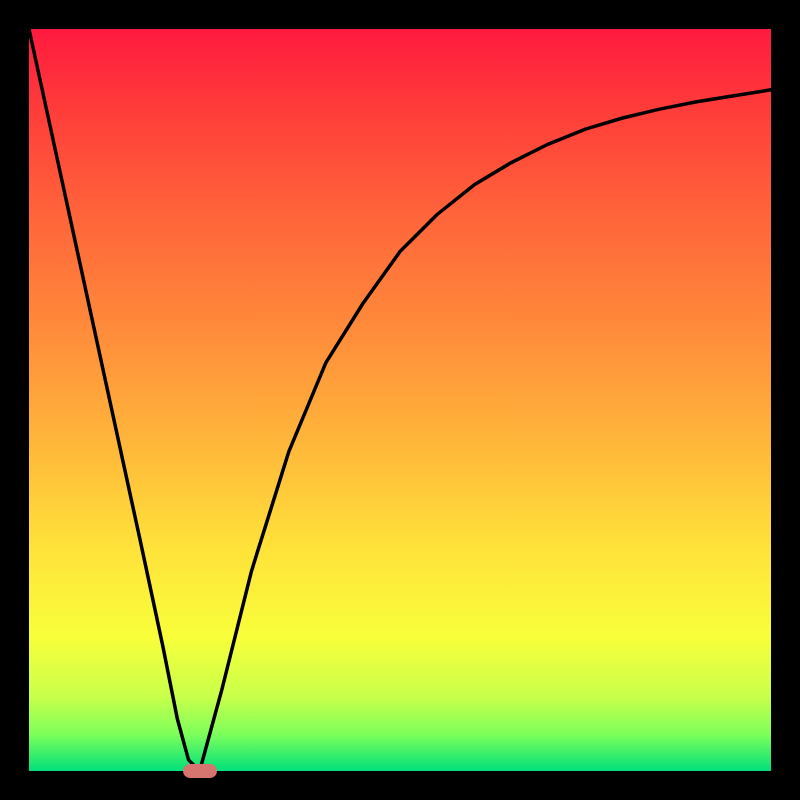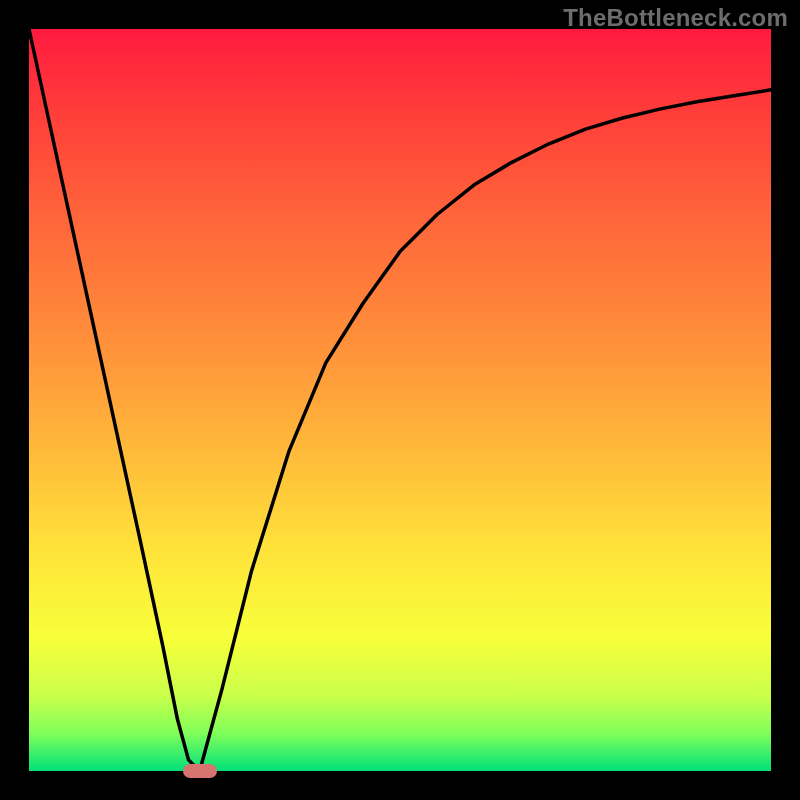--- a/index.html
+++ b/index.html
@@ -63,14 +63,13 @@
 </head>
 <body>
 
 <div class="frame">
   <div class="plot-area">
     <svg class="curve" viewBox="0 0 742 742" preserveAspectRatio="none">
       <path id="curve-path" d="M0.00 0.00 L37.10 170.66 L74.20 341.32 L111.30 511.98 L133.56 615.86 L148.40 690.06 L159.53 730.87 L170.66 742.00 L192.92 660.38 L222.60 541.66 L259.70 422.94 L296.80 333.90 L333.90 274.54 L371.00 222.60 L408.10 185.50 L445.20 155.82 L482.30 133.56 L519.40 115.01 L556.50 100.17 L593.60 89.04 L630.70 80.14 L667.80 72.72 L704.90 66.78 L742.00 60.84" fill="none" stroke="#000" stroke-width="3.5" stroke-linecap="round" stroke-linejoin="round"></path>
     </svg>
     <div class="marker" id="marker" style="left: 153.66px; top: 735px; width: 34px; height: 14px;"></div>
   </div>
-  <div class="watermark">TheBottleneck.com</div>
 </div>
 
 </body></html>

